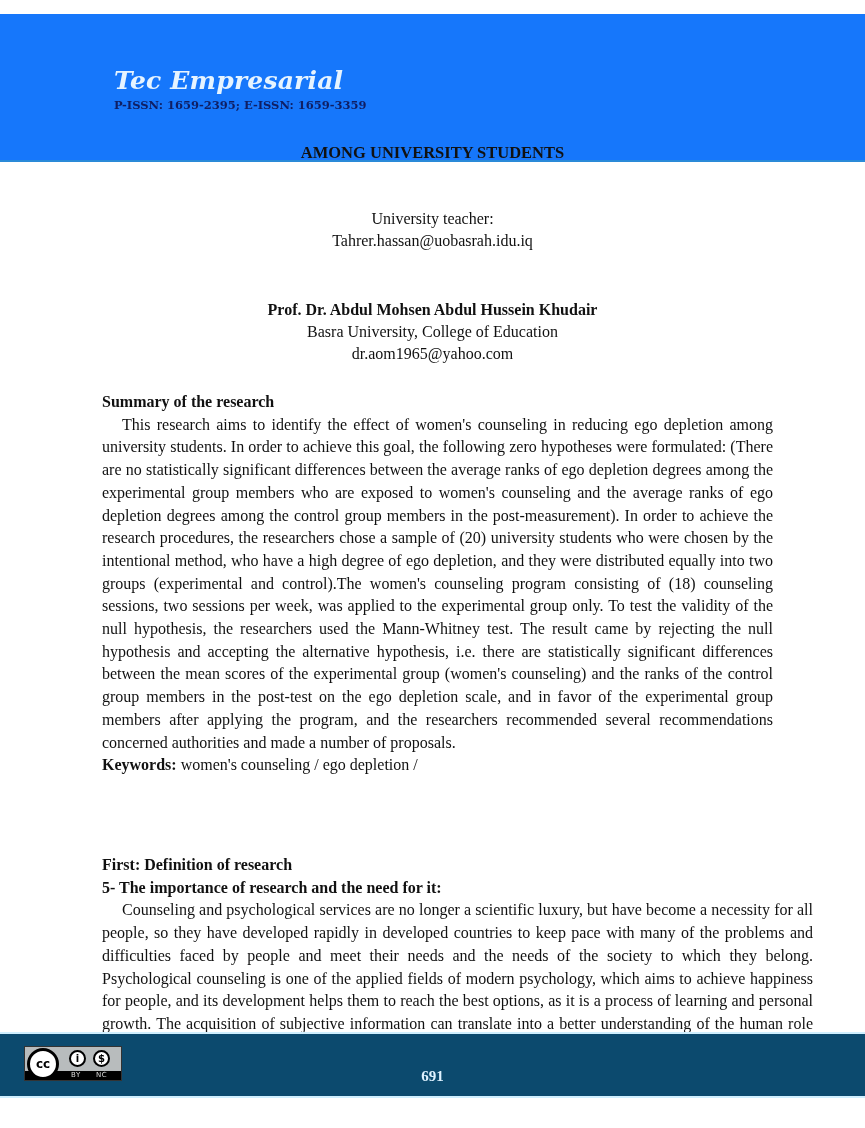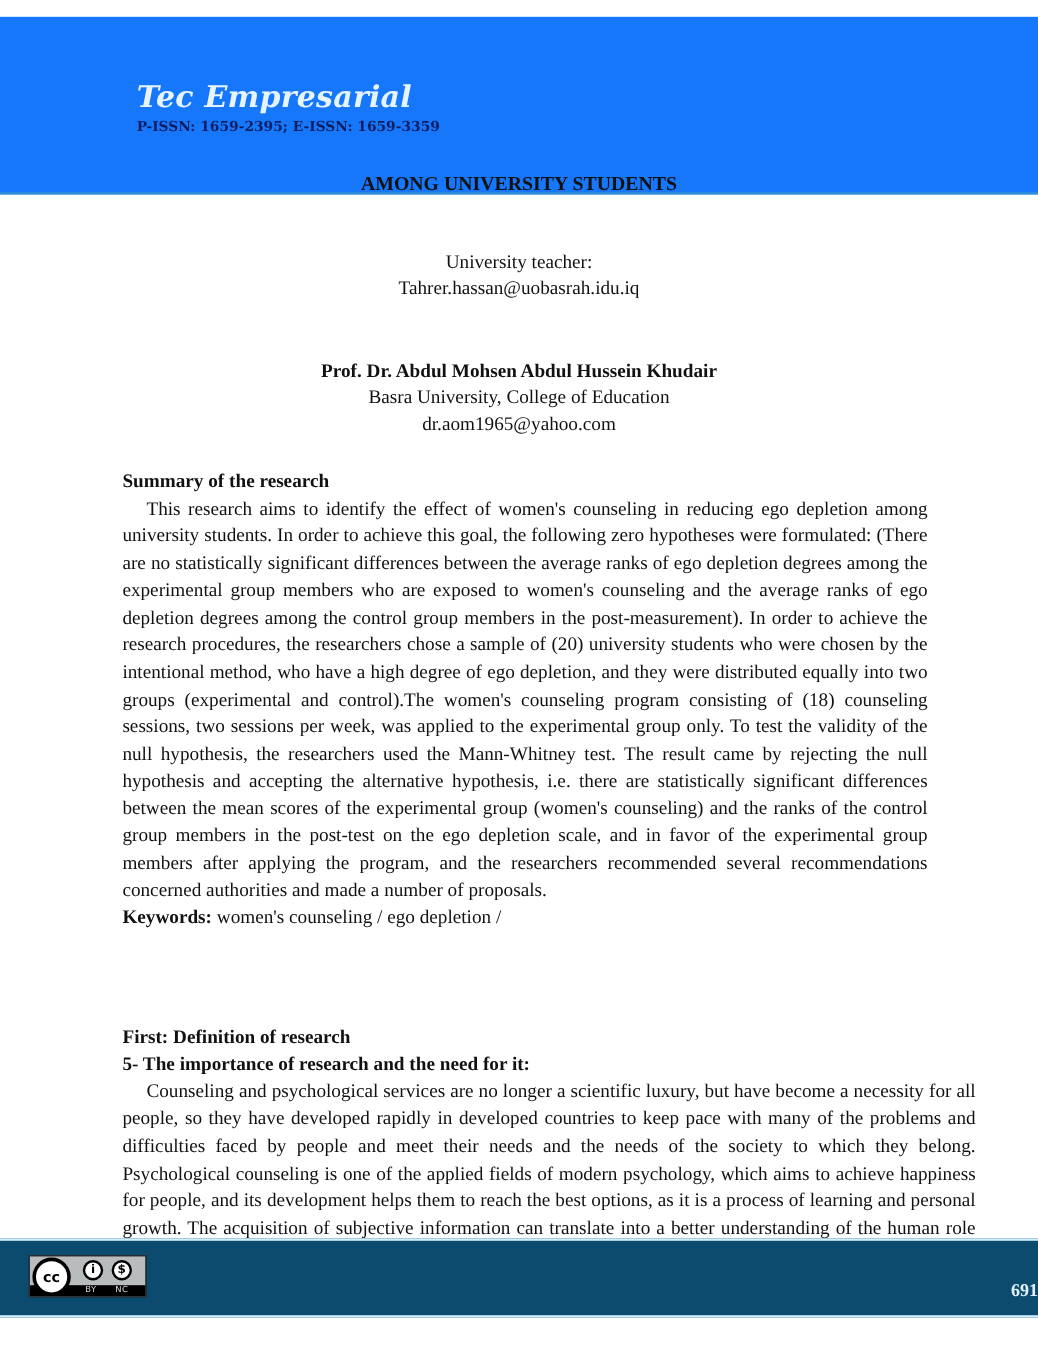--- a/index.html
+++ b/index.html
@@ -41,21 +41,21 @@
     .keywords b { font-weight: bold; }
     .heading-bold { font-weight: bold; }
 
     .footer {
       position: absolute; left: 0; top: 1032px; width: 865px; height: 66px;
       background: #0c4a6e;
       border-top: 2px solid #cfefff;
       border-bottom: 2px solid #cfefff;
     }
     .page-number {
-      position: absolute; left: 0; width: 865px; top: 34px; text-align: right;
+      position: absolute; left: 0; width: 865px; top: 34px; text-align: center;
       font-family: "Liberation Serif", serif; font-weight: bold;
       font-size: 15px; color: #dff2ff;
     }
     .cc-badge {
       position: absolute; left: 24px; top: 12px; width: 98px; height: 35px;
       background: #000; border: 1px solid #333;
     }
     .cc-top { position: absolute; left: 0; top: 0; width: 96px; height: 24px; background: #b8bcbd; }
     .cc-circle {
       position: absolute; left: 2px; top: 1px; width: 32px; height: 32px;

